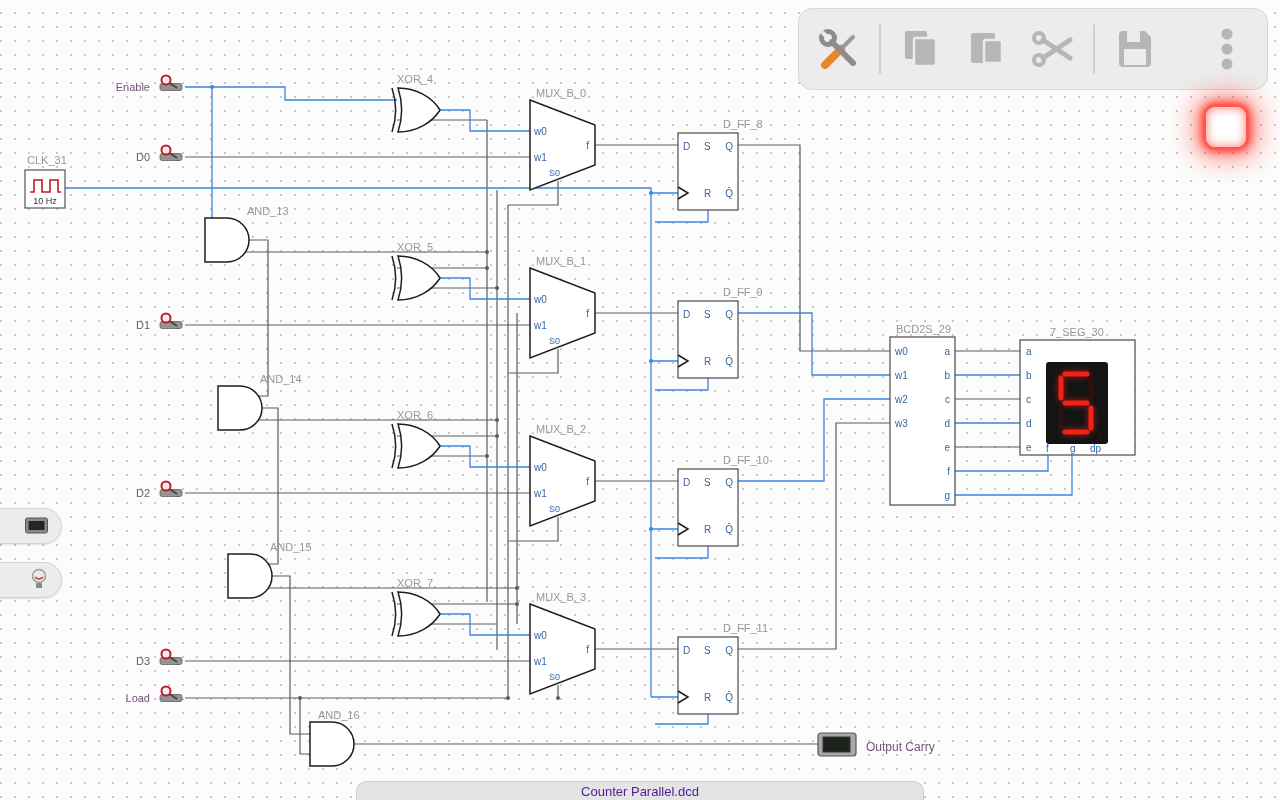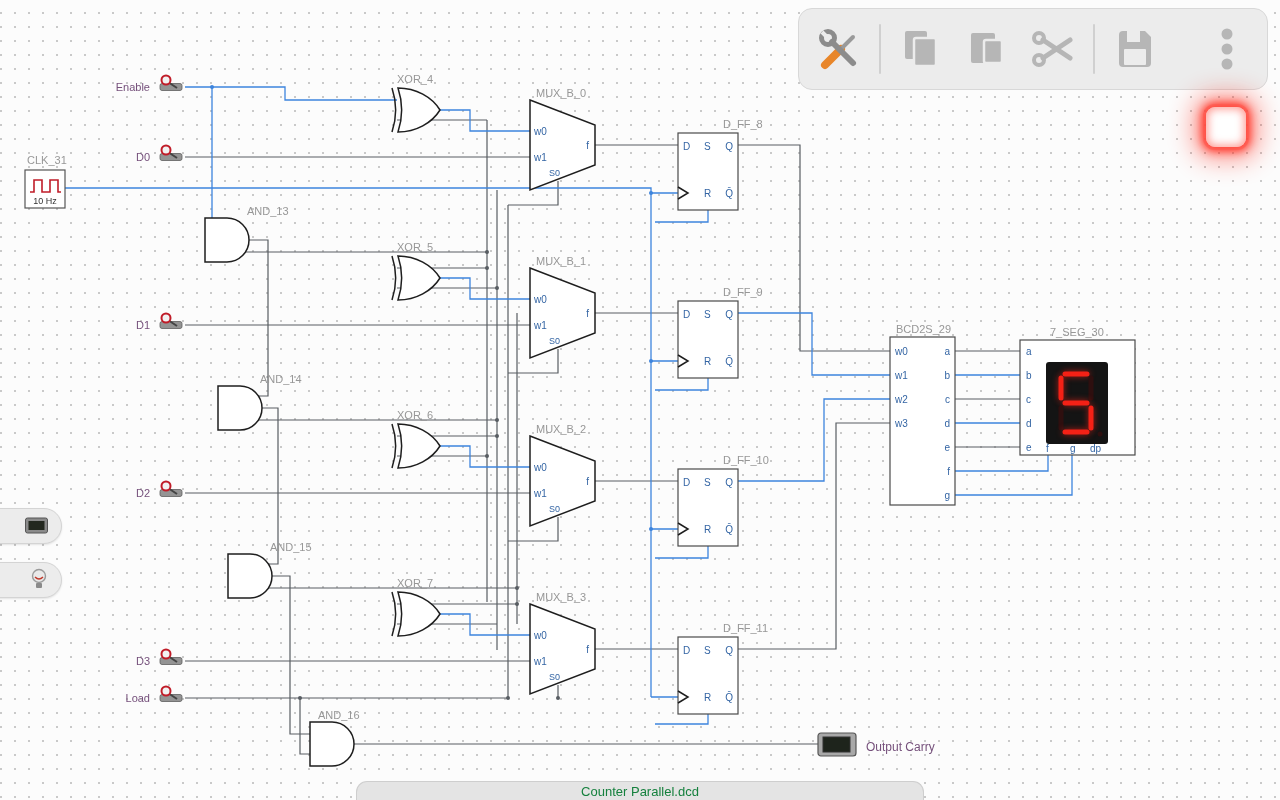--- a/index.html
+++ b/index.html
@@ -39,21 +39,21 @@
   .tbtn{width:52px;height:56px;display:flex;align-items:center;justify-content:center;border-radius:8px}
   .sep{width:2px;height:50px;background:#d0d0d0;border-radius:1px}
   .spacer{flex:1}
 
   .run-btn{position:absolute;left:1206px;top:107px;width:40px;height:40px;border-radius:9px;background:#fff;
     box-shadow:0 0 0 3px rgba(255,90,80,.6),0 0 10px 4px rgba(255,40,25,.95),
                0 0 24px 13px rgba(255,40,25,.45),inset 0 0 8px 2px rgba(255,130,120,.8);}
 
   .file-tab{position:absolute;left:356px;top:781px;width:568px;height:19px;background:#e4e4e4;
     border:1px solid #cecece;border-bottom:none;border-radius:11px 11px 0 0;
-    display:flex;align-items:center;justify-content:center;font-size:13px;color:#15803d;}
+    display:flex;align-items:center;justify-content:center;font-size:13px;color:#4c1d95;}
 
   .palette-tab{position:absolute;left:-14px;width:76px;height:36px;background:#ececec;
     border:1px solid #d4d4d4;border-radius:0 18px 18px 0;display:flex;align-items:center;
     justify-content:flex-end;padding-right:12px;box-shadow:0 1px 2px rgba(0,0,0,.10);}
   .palette-tab.one{top:508px}.palette-tab.two{top:562px}
 </style>
 </head>
 <body>
 
 <div class="stage">

